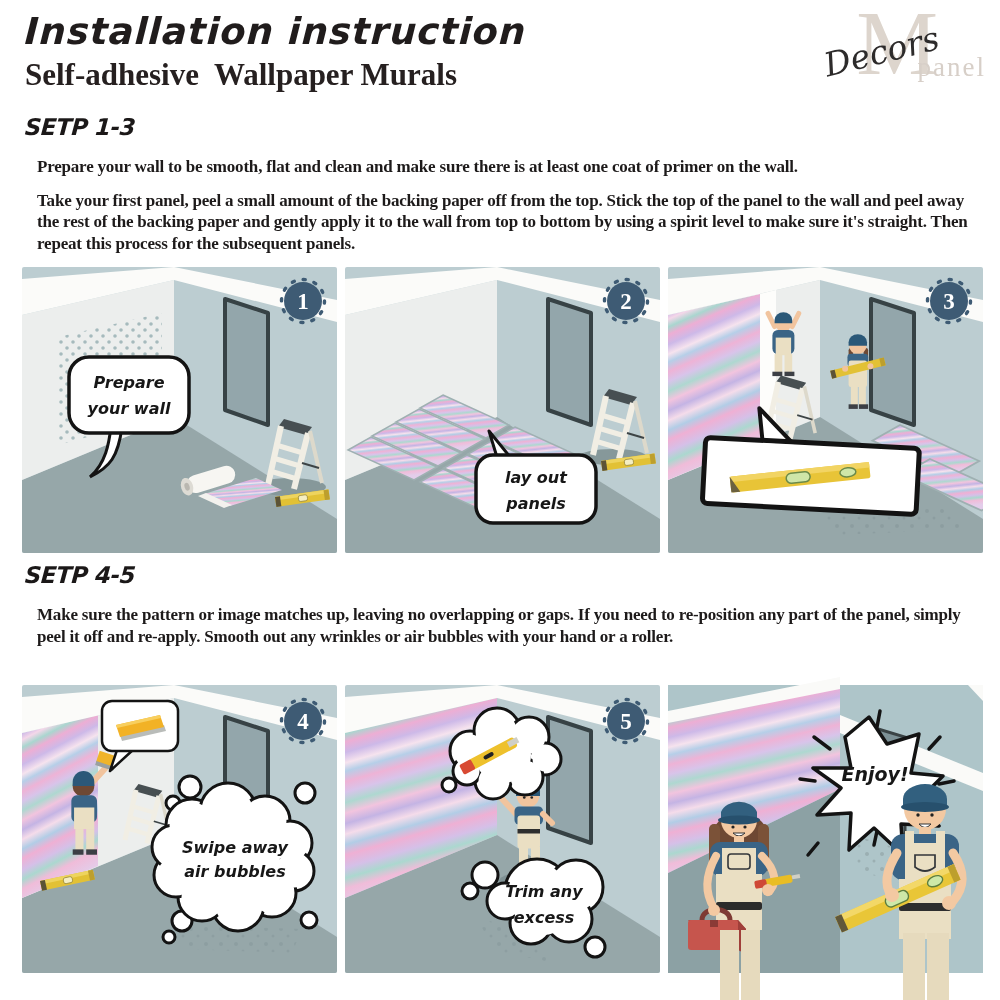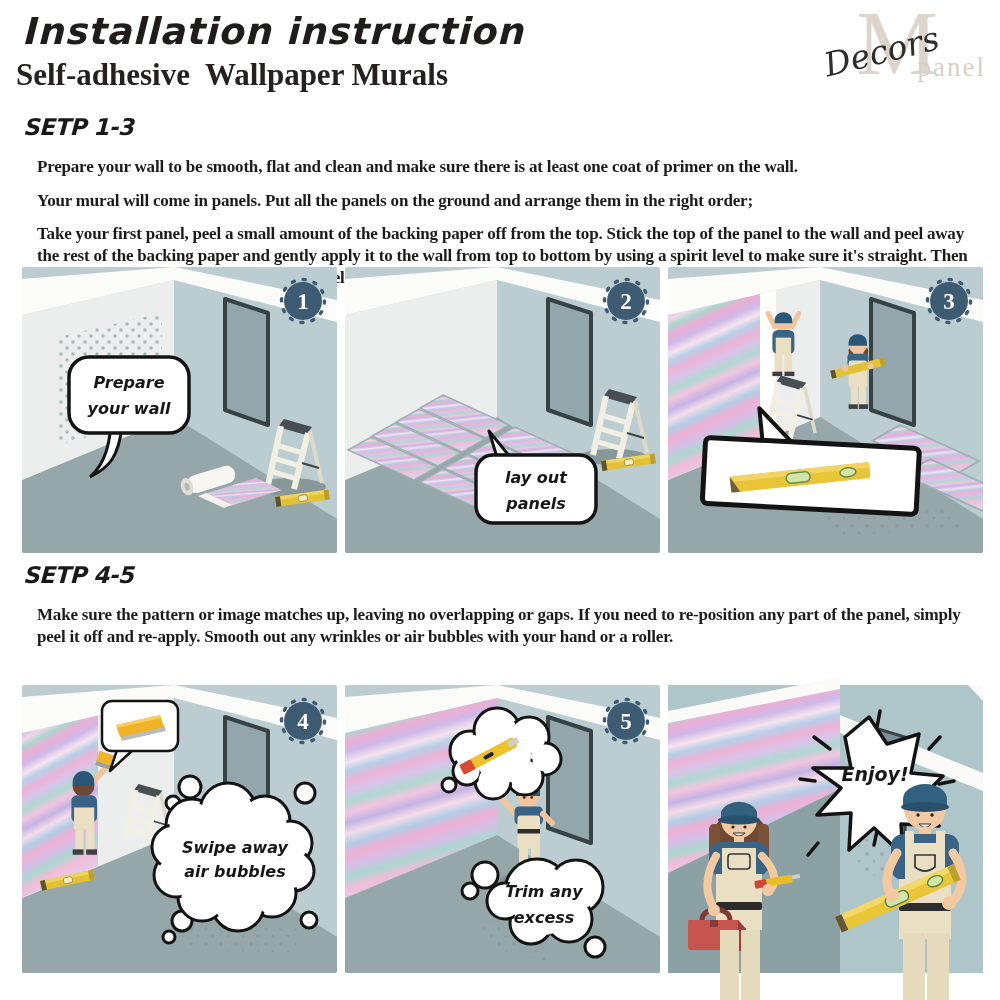--- a/index.html
+++ b/index.html
@@ -2,21 +2,21 @@
 <html><head>
 <meta charset="utf-8">
 <style>
   html,body{margin:0;padding:0;background:#fff;}
   .page{position:relative;width:1000px;height:1000px;background:#fff;overflow:hidden;
         font-family:"Liberation Sans",sans-serif;}
   
   .title{position:absolute;top:10px;left:25px;font-family:"DejaVu Sans",sans-serif;
          font-style:italic;font-weight:bold;font-size:37px;letter-spacing:1px;color:#201c1c;
          transform:skewX(-3deg);}
-  .subtitle{position:absolute;top:57px;left:16px;font-family:"Liberation Serif",serif;
+  .subtitle{position:absolute;top:57px;left:25px;font-family:"Liberation Serif",serif;
          font-weight:bold;font-size:31px;color:#262020;white-space:pre-wrap;letter-spacing:0;}
   .logo{position:absolute;top:6px;right:14px;width:165px;height:92px;}
   .logo-m{position:absolute;right:48px;top:-16px;font-family:"Liberation Serif",serif;
          font-size:92px;color:#ddd5cd;}
   .logo-script{position:absolute;left:2px;top:26px;font-family:"DejaVu Serif",serif;
          font-style:italic;font-size:33px;color:#2d2b2b;display:inline-block;transform:rotate(-14deg);}
   .logo-rest{position:absolute;right:0;top:46px;font-family:"Liberation Serif",serif;
          font-size:27px;color:#d7cfc8;letter-spacing:2px;}
   
   .step-head{position:absolute;left:25px;font-family:"DejaVu Sans",sans-serif;font-style:italic;
@@ -105,21 +105,20 @@
   <div class="subtitle">Self-adhesive  Wallpaper Murals</div>
   <div class="logo">
     <span class="logo-m">M</span>
     <span class="logo-script">Decors</span>
     <span class="logo-rest">panel</span>
   </div>
 
   <div class="step-head step1-head">SETP 1-3</div>
   <div class="step-body step1-body">
     <p>Prepare your wall to be smooth, flat and clean and make sure there is at least one coat of primer on the wall.</p>
-    <p>Your mural will come in panels. Put all the panels on the ground and arrange them in the right order;</p>
     <p>Take your first panel, peel a small amount of the backing paper off from the top. Stick the top of the panel to the wall and peel away the rest of the backing paper and gently apply it to the wall from top to bottom by using a spirit level to make sure it's straight. Then repeat this process for the subsequent panels.</p>
   </div>
 
   <div class="row row1">
 
     <svg class="panel" width="315" height="286" viewBox="0 0 315 286">
       <rect width="315" height="286" fill="#bccdd1"></rect>
       <polygon points="0,213 152,150 315,252 315,286 0,286" fill="#96a7a9"></polygon>
       <polygon points="0,48 152,13 152,150 0,213" fill="#eceeed"></polygon>
       <polygon points="0,12 152,0 152,13 0,48" fill="#fbfbf9"></polygon>

